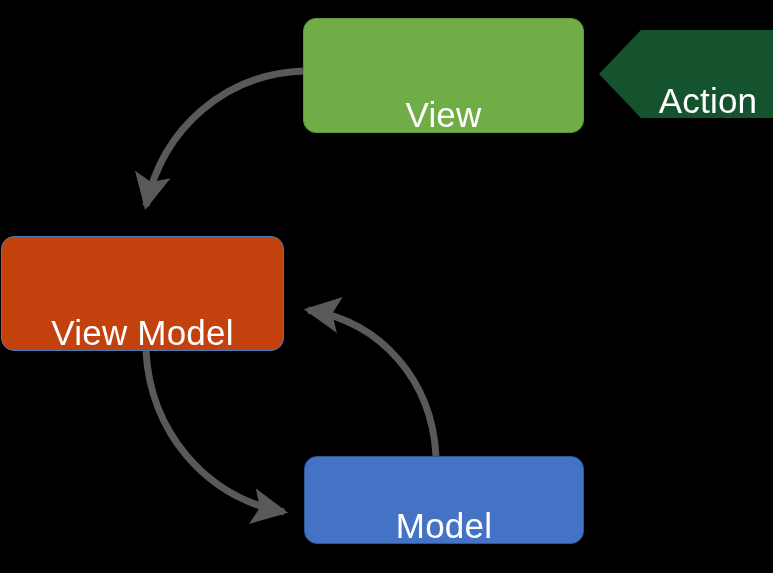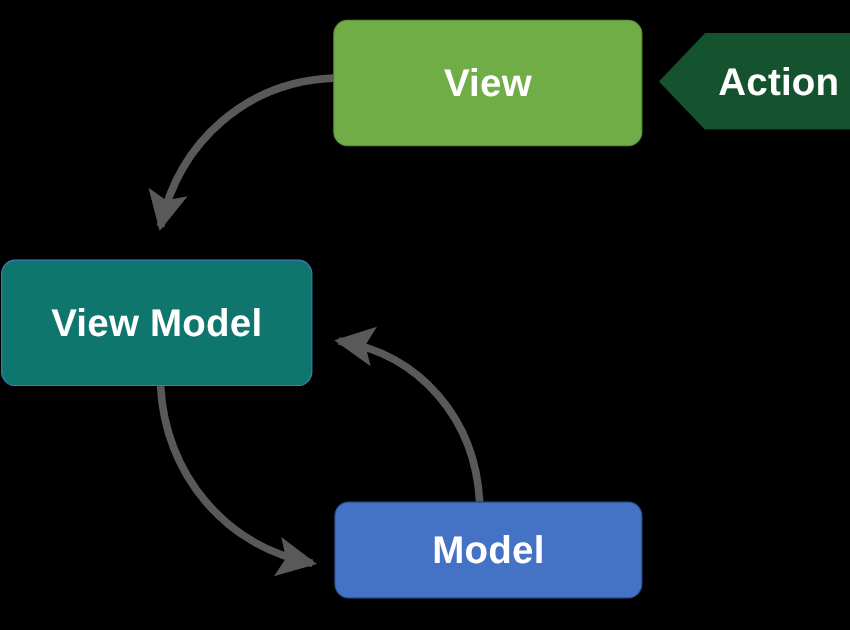--- a/index.html
+++ b/index.html
@@ -11,25 +11,25 @@
     position: relative;
     width: 773px;
     height: 573px;
     background: #000000;
     overflow: hidden;
     font-family: "Liberation Sans", sans-serif;
   }
   .node {
     position: absolute;
     display: flex;
-    align-items: center;
+    align-items: flex-end;
     justify-content: center;
     box-sizing: border-box;
     color: #ffffff;
-    font-weight: 700;
+    font-weight: 400;
     letter-spacing: 0.2px;
     user-select: none;
   }
   .node-label {
     display: block;
     line-height: 1;
     white-space: nowrap;
   }
 
   
@@ -43,21 +43,21 @@
     border-radius: 13px;
     font-size: 35px;
   }
 
   
   #node-viewmodel {
     left: 1px;
     top: 236px;
     width: 283px;
     height: 115px;
-    background: #0f766e;
+    background: #c2410c;
     border: 1px solid #3F7FBC;
     border-radius: 13px;
     font-size: 35px;
   }
 
   
   #node-model {
     left: 304px;
     top: 456px;
     width: 280px;

